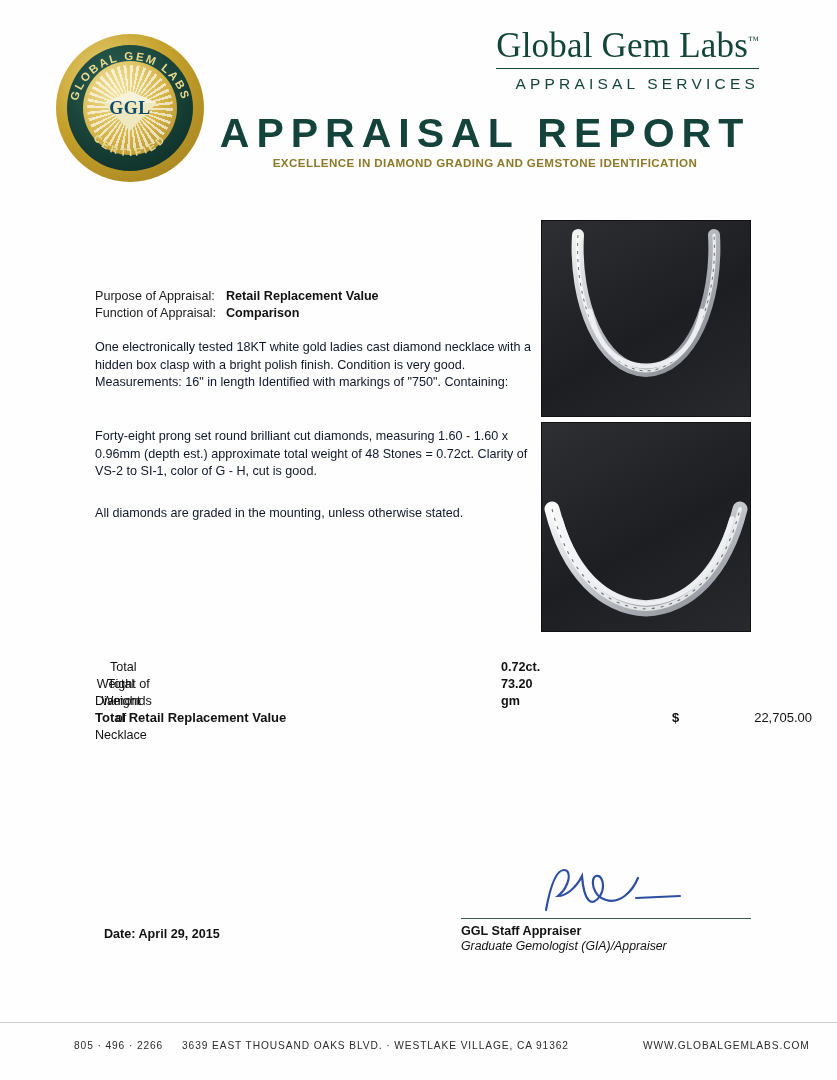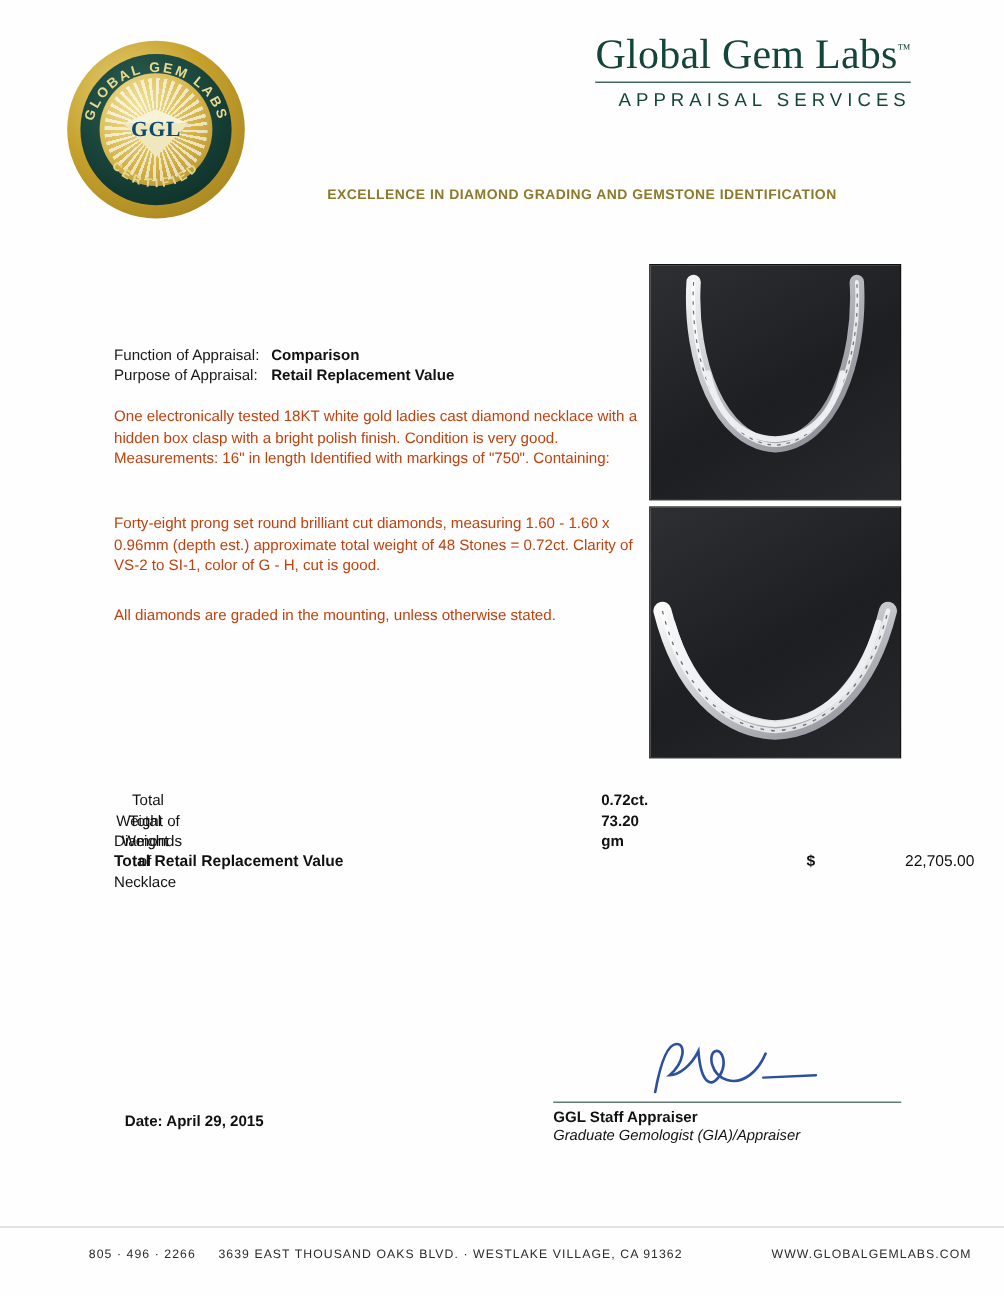--- a/index.html
+++ b/index.html
@@ -197,21 +197,21 @@
   }
   .labels .row { display: flex; }
   .labels .lab { width: 131px; color: #1a1a1a; }
   .labels .val { font-weight: bold; color: #111; }
 
   .para {
     position: absolute;
     left: 95px;
     font-size: 12.6px;
     line-height: 17.5px;
-    color: #c2410c;
+    color: #0f172a;
     width: 440px;
   }
   .para.p1 { top: 339px; }
   .para.p2 { top: 428px; }
   .para.p3 { top: 505px; width: 450px; }
 
   .photo {
     position: absolute;
     background: #26272a;
     background: linear-gradient(150deg, #2e2f33 0%, #1d1e21 55%, #28292d 100%);
@@ -355,33 +355,34 @@
         </text>
       </svg>
     </div>
 
     <div class="brand">
       <div class="name"><span>Global Gem Labs</span><span class="tm">™</span></div>
       <div class="rule"></div>
       <div class="services">APPRAISAL SERVICES</div>
     </div>
 
+    <div class="appraisal-title">APPRAISAL REPORT</div>
     <div class="tagline">EXCELLENCE IN DIAMOND GRADING AND GEMSTONE IDENTIFICATION</div>
   </div>
 
   <div class="content">
 
     <div class="labels">
+      <div class="row">
+        <div class="lab">Purpose of Appraisal:</div>
+        <div class="val">Retail Replacement Value</div>
+      </div>
       <div class="row">
         <div class="lab">Function of Appraisal:</div>
         <div class="val">Comparison</div>
-      </div>
-      <div class="row">
-        <div class="lab">Purpose of Appraisal:</div>
-        <div class="val">Retail Replacement Value</div>
       </div>
     </div>
 
     <div class="para p1">One electronically tested 18KT white gold ladies cast diamond necklace with a hidden box clasp with a bright polish finish. Condition is very good.  Measurements: 16" in length Identified with markings of "750".  Containing:</div>
     <div class="para p2">Forty-eight prong set round brilliant cut diamonds, measuring 1.60 - 1.60 x 0.96mm (depth est.) approximate total weight of 48 Stones = 0.72ct.  Clarity of VS-2 to SI-1, color of G - H, cut is good.</div>
     <div class="para p3">All diamonds are graded in the mounting, unless otherwise stated.</div>
 
     <div class="photo top">
       <svg class="neck" viewBox="0 0 208 195">
         <defs>

